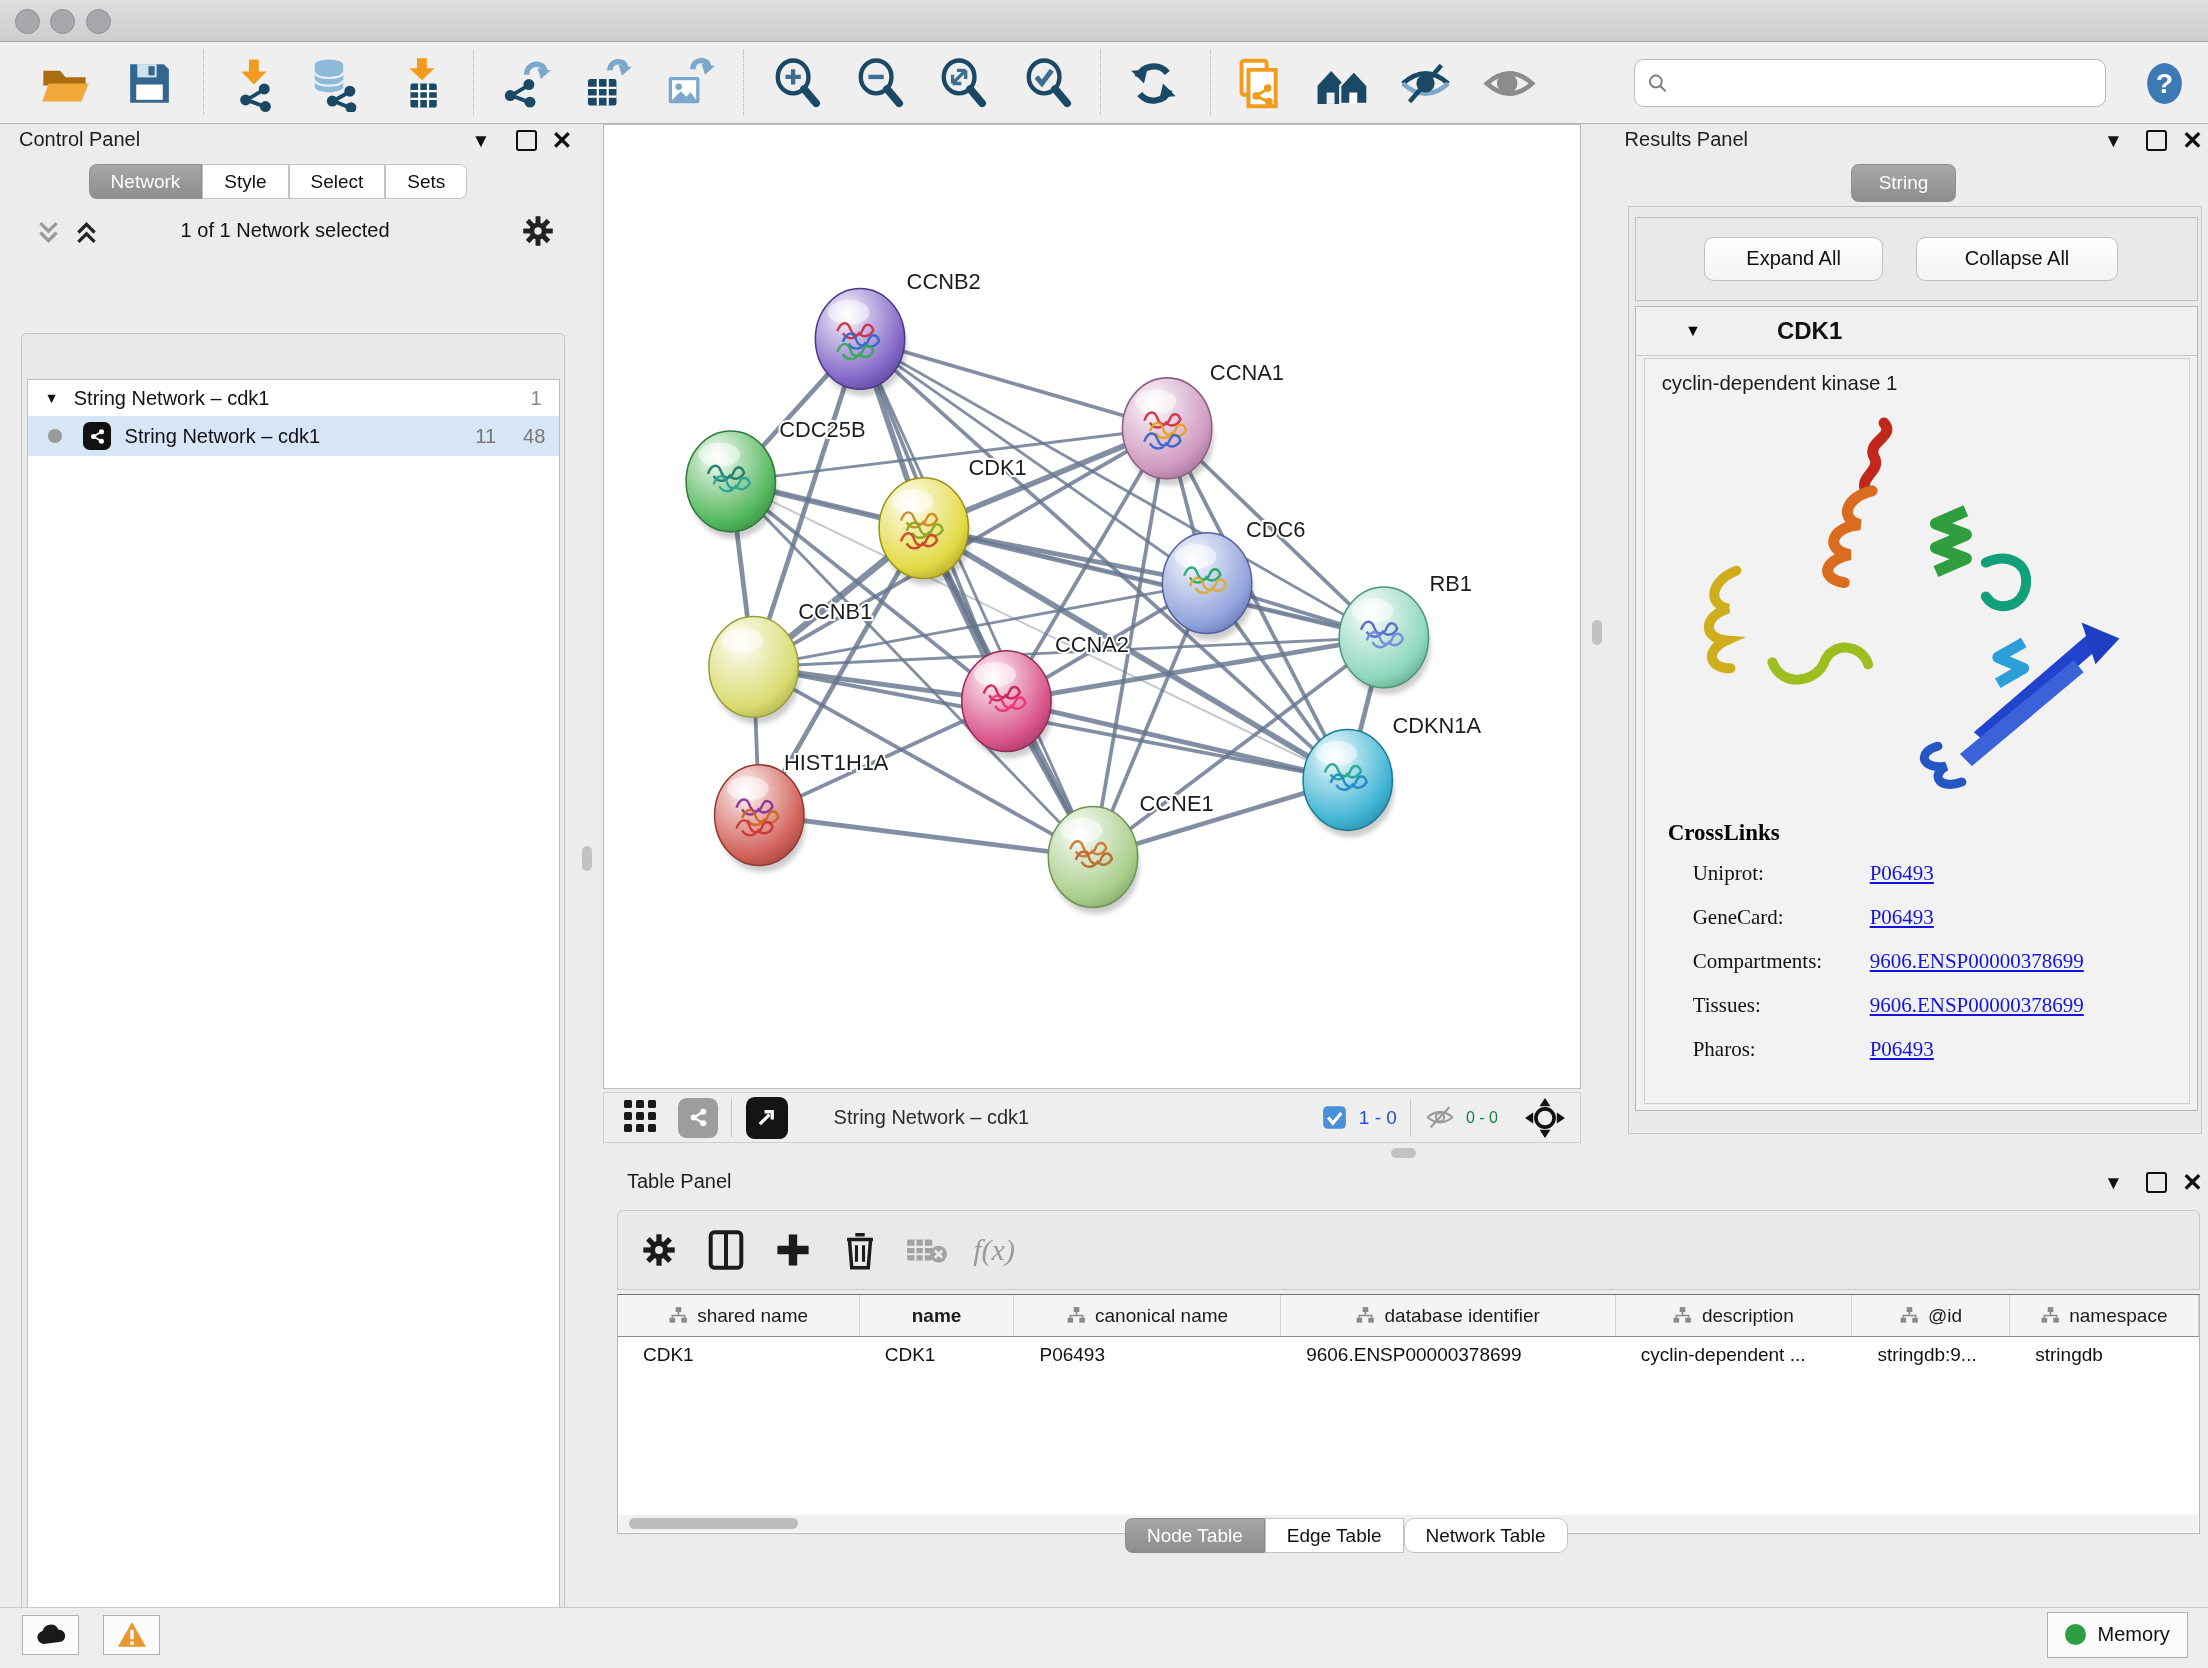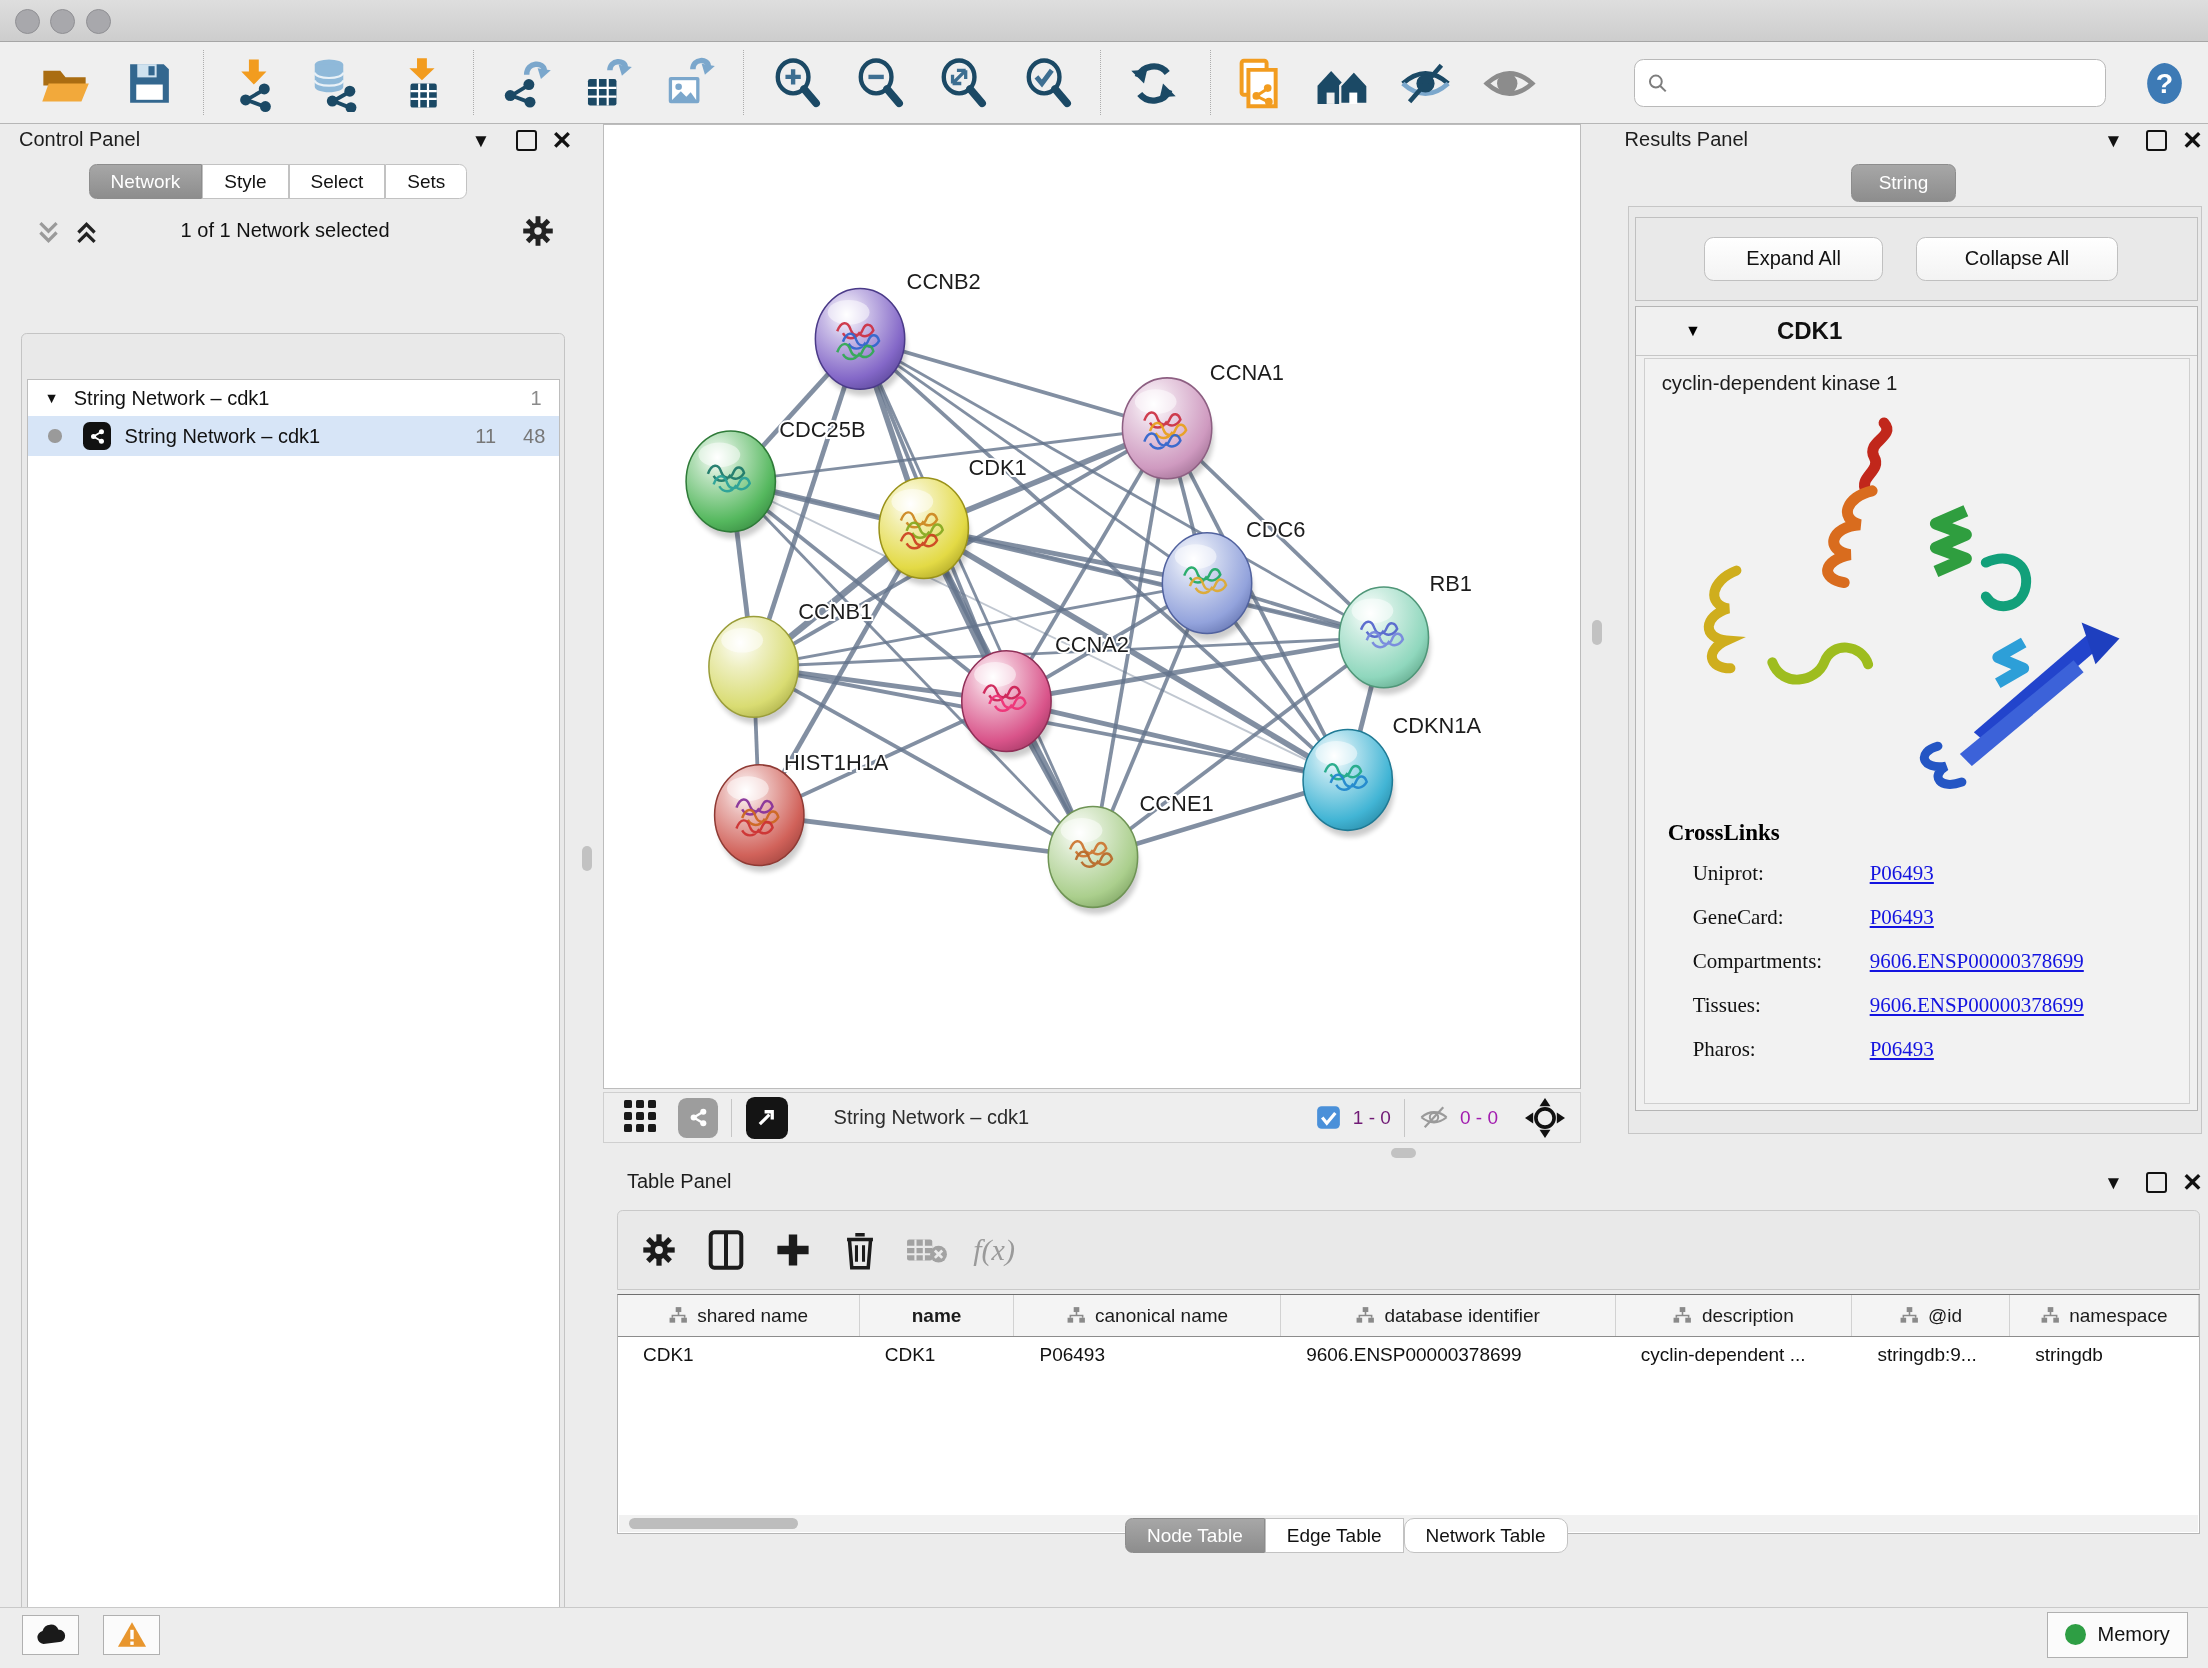--- a/index.html
+++ b/index.html
@@ -573,28 +573,28 @@
       <path d="M5 19 L15 9" stroke="#fff" stroke-width="3.4"></path>
       <path d="M10 6 h8 v8" stroke="#fff" stroke-width="3.4" fill="none"></path>
     </svg>
   </div>
   <div style="margin-left:46px; font-size:20px; color:#2c2c2c;">String Network – cdk1</div>
   <div style="margin-left:auto; display:flex; align-items:center;">
     <svg width="25" height="25" viewBox="0 0 22 22">
       <rect x="1" y="1" width="20" height="20" rx="4" fill="#4a90d9"></rect>
       <path d="M5.5 11 l4 5 7.5 -9" stroke="#fff" stroke-width="2.8" fill="none"></path>
     </svg>
-    <span style="margin-left:11.4px; font-size:19px; color:#701a75;">1 - 0</span>
+    <span style="margin-left:11.4px; font-size:19px; color:#1d4ed8;">1 - 0</span>
     <div class="nb-sep"></div>
     <svg width="32" height="28.5" viewBox="0 0 38 32">
       <path d="M4 16 Q19 4 34 16 M4 16 Q19 28 34 16" stroke="#9a9a9a" stroke-width="2.6" fill="none"></path>
       <circle cx="19" cy="16" r="5" fill="none" stroke="#9a9a9a" stroke-width="2.4"></circle>
       <line x1="8" y1="28" x2="30" y2="4" stroke="#9a9a9a" stroke-width="2.6"></line>
     </svg>
-    <span style="margin-left:9.5px; font-size:19px; color:#a21caf;">0 - 0</span>
+    <span style="margin-left:9.5px; font-size:16px; color:#15803d;">0 - 0</span>
     <svg style="margin:0 15px 0 27px;" width="40" height="40" viewBox="0 0 44 44">
       <circle cx="22" cy="22" r="10" stroke="#111" stroke-width="4" fill="none"></circle>
       <polygon points="22,0 16,9 28,9" fill="#111"></polygon>
       <polygon points="22,44 16,35 28,35" fill="#111"></polygon>
       <polygon points="0,22 9,16 9,28" fill="#111"></polygon>
       <polygon points="44,22 35,16 35,28" fill="#111"></polygon>
     </svg>
   </div>
 </div>
 

